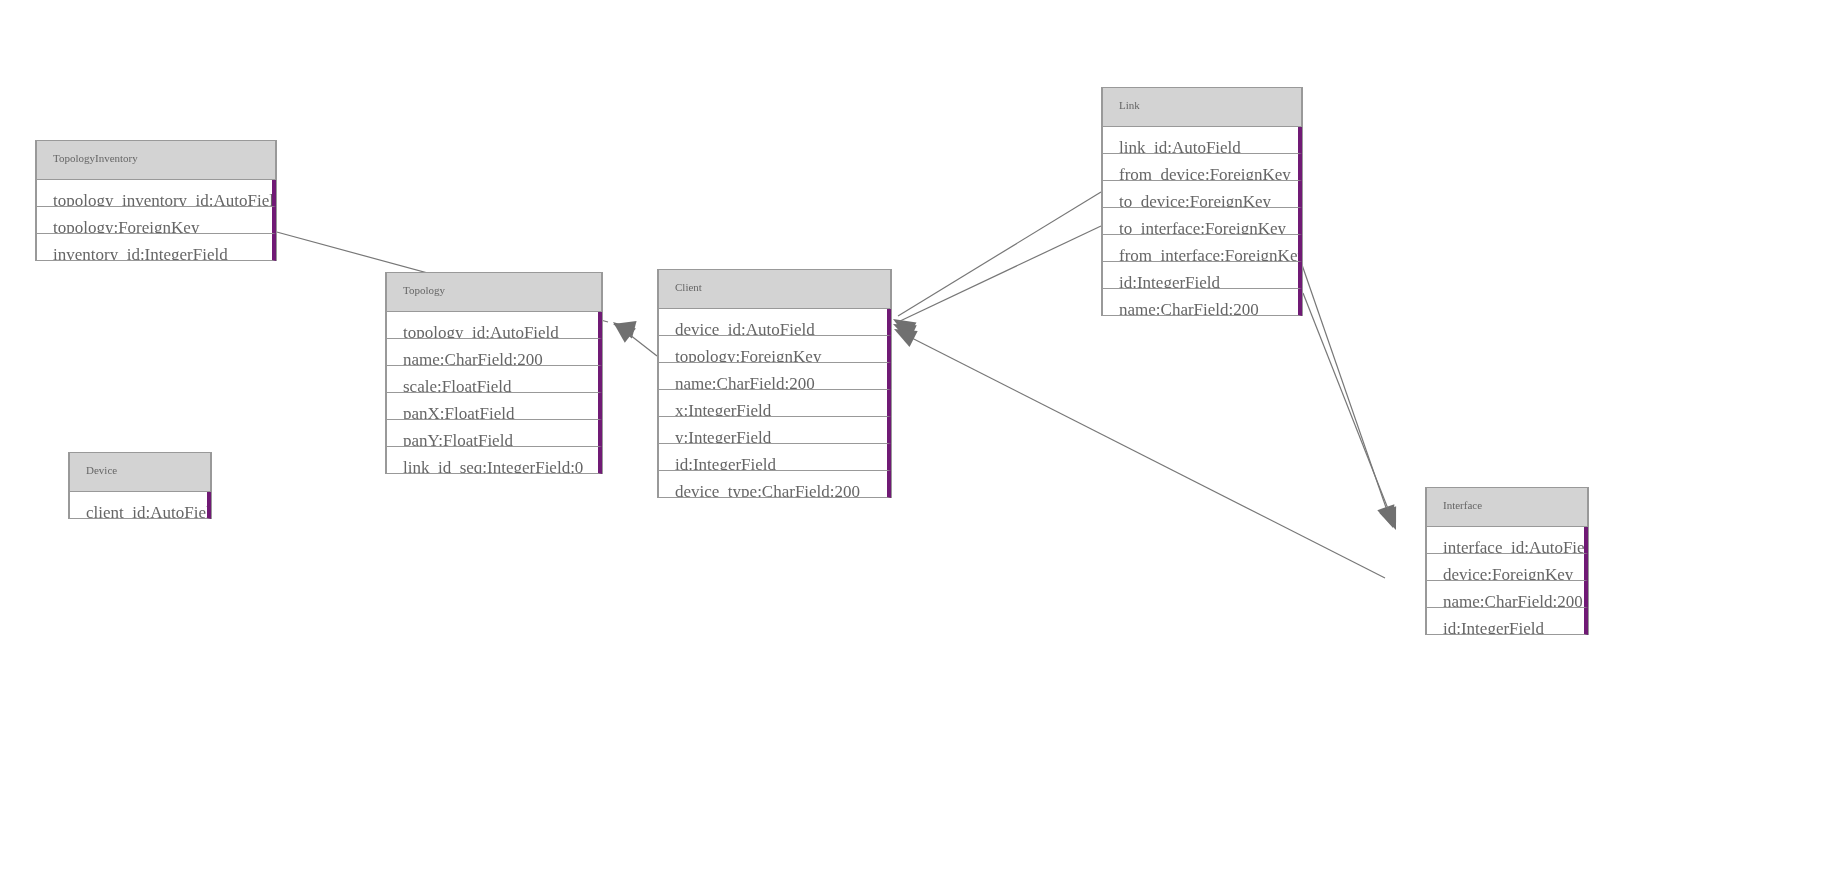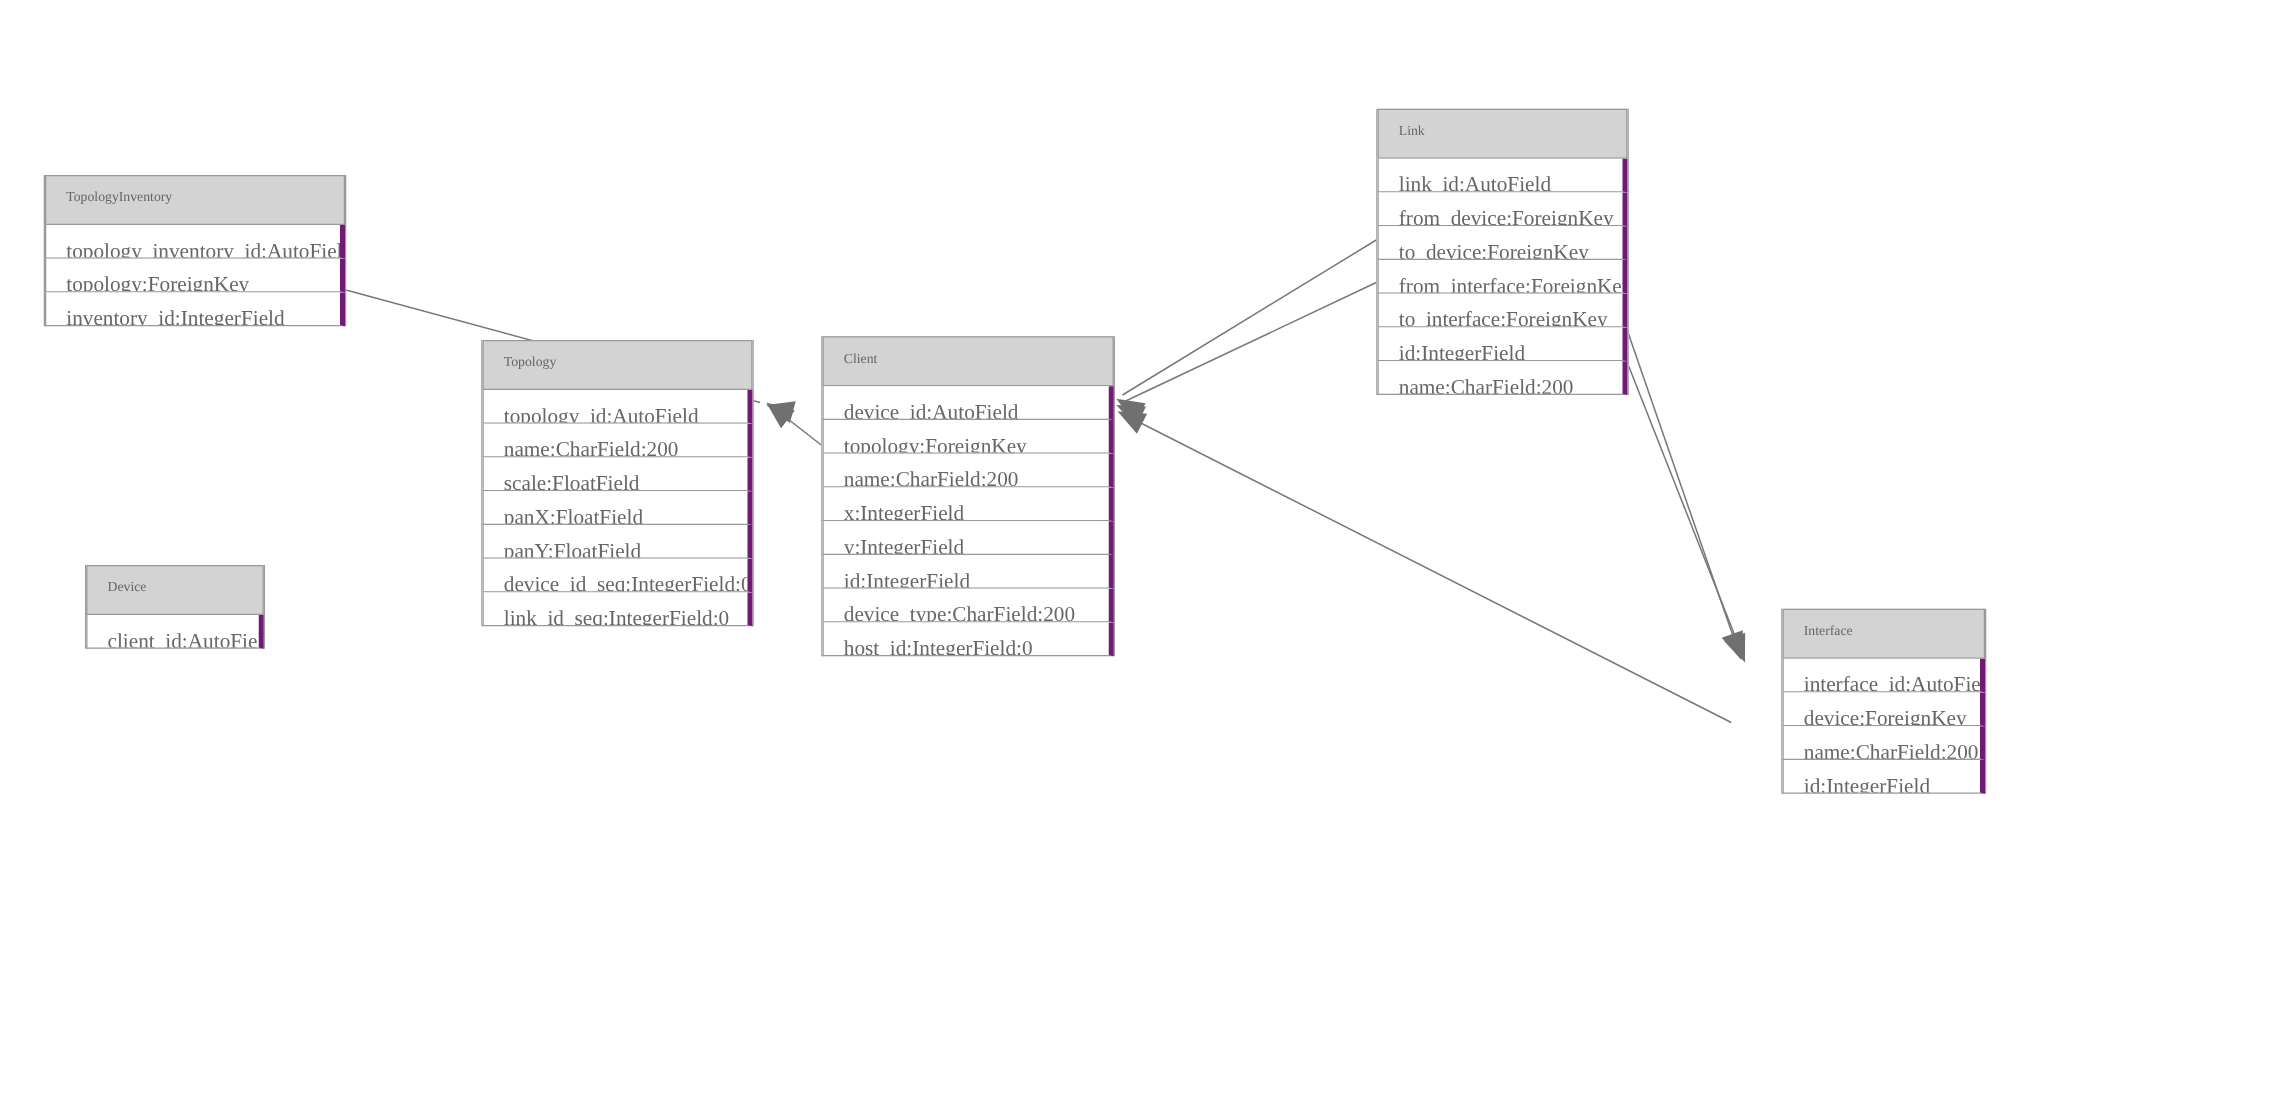--- a/index.html
+++ b/index.html
@@ -112,41 +112,39 @@
         <div class="entity-header">Device</div>
         <div class="entity-field first">client_id:AutoField</div>
       </div>
       <div class="entity" style="left: 385px; top: 272px; width: 218px;">
         <div class="entity-header">Topology</div>
         <div class="entity-field first">topology_id:AutoField</div>
         <div class="entity-field">name:CharField:200</div>
         <div class="entity-field">scale:FloatField</div>
         <div class="entity-field">panX:FloatField</div>
         <div class="entity-field">panY:FloatField</div>
-        <div class="entity-field">device_id_seq:IntegerField:0</div>
         <div class="entity-field">link_id_seq:IntegerField:0</div>
       </div>
       <div class="entity" style="left: 657px; top: 269px; width: 235px;">
         <div class="entity-header">Client</div>
         <div class="entity-field first">device_id:AutoField</div>
         <div class="entity-field">topology:ForeignKey</div>
         <div class="entity-field">name:CharField:200</div>
         <div class="entity-field">x:IntegerField</div>
         <div class="entity-field">y:IntegerField</div>
         <div class="entity-field">id:IntegerField</div>
         <div class="entity-field">device_type:CharField:200</div>
-        <div class="entity-field">host_id:IntegerField:0</div>
       </div>
       <div class="entity" style="left: 1101px; top: 87px; width: 202px;">
         <div class="entity-header">Link</div>
         <div class="entity-field first">link_id:AutoField</div>
         <div class="entity-field">from_device:ForeignKey</div>
         <div class="entity-field">to_device:ForeignKey</div>
+        <div class="entity-field">to_interface:ForeignKey</div>
         <div class="entity-field">from_interface:ForeignKey</div>
-        <div class="entity-field">to_interface:ForeignKey</div>
         <div class="entity-field">id:IntegerField</div>
         <div class="entity-field">name:CharField:200</div>
       </div>
       <div class="entity" style="left: 1385px; top: 487px; width: 164px; margin-left: 40px;">
         <div class="entity-header">Interface</div>
         <div class="entity-field first">interface_id:AutoField</div>
         <div class="entity-field">device:ForeignKey</div>
         <div class="entity-field">name:CharField:200</div>
         <div class="entity-field">id:IntegerField</div>
       </div>

